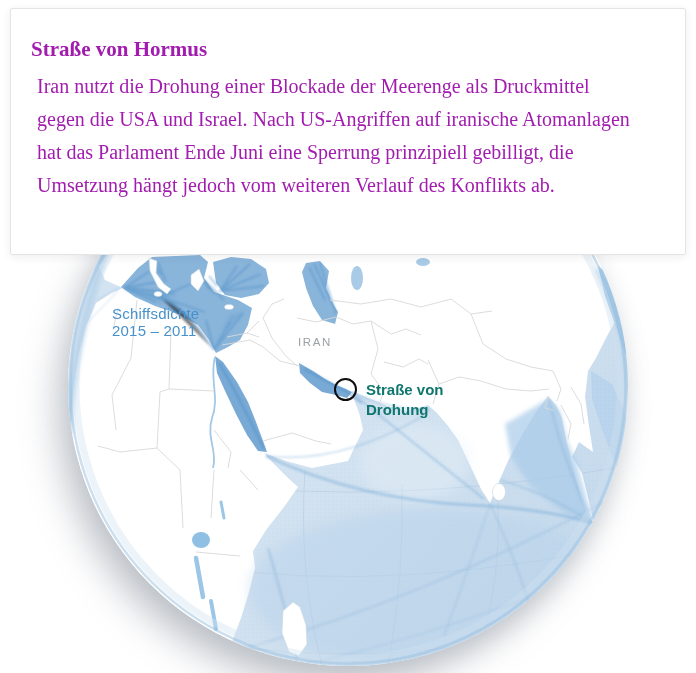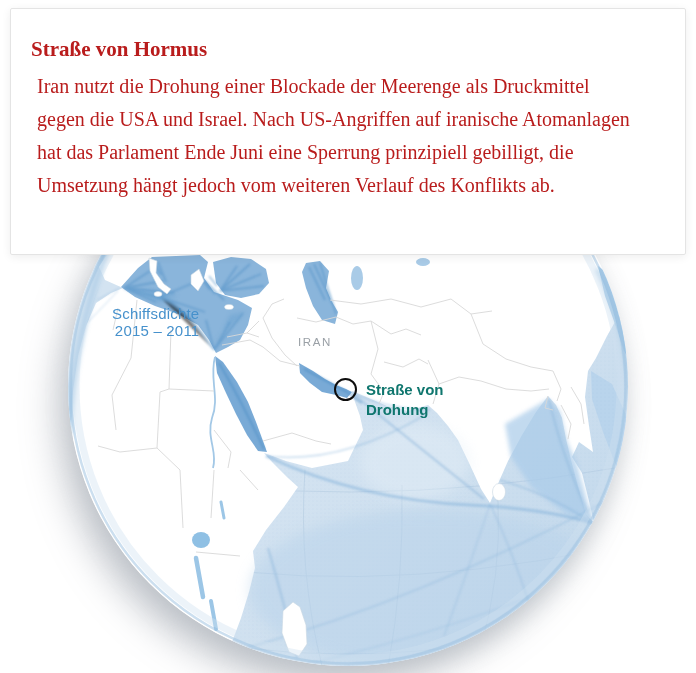--- a/index.html
+++ b/index.html
@@ -6,31 +6,31 @@
   .page{position:relative;width:696px;height:673px;overflow:hidden;background:#ffffff;
         font-family:"Liberation Sans",sans-serif;}
 
   
   .globe-shadow{position:absolute;left:68px;top:106px;width:560px;height:560px;border-radius:50%;
         box-shadow:-14px 22px 34px rgba(125,135,148,.38), 0 10px 22px rgba(140,150,160,.25);z-index:1;}
   svg.globe{position:absolute;left:0;top:0;z-index:2;}
 
   
   .map-label{position:absolute;z-index:3;}
-  .legend{left:112px;top:305px;color:#4691cc;font-size:15px;line-height:17px;letter-spacing:.2px;text-align:right;}
+  .legend{left:112px;top:305px;color:#4691cc;font-size:15px;line-height:17px;letter-spacing:.2px;text-align:left;}
   .country-label{left:298px;top:336px;color:#9aa0a6;font-size:11.5px;letter-spacing:1.6px;font-weight:400;}
   .marker-circle{position:absolute;left:334px;top:378px;width:23px;height:23px;border:2.4px solid #0d0d0d;
         border-radius:50%;box-sizing:border-box;z-index:3;background:transparent;}
   .marker-label{left:366px;top:380px;color:#0f766e;font-size:15px;line-height:19.5px;font-weight:700;}
 
   
   .card{position:absolute;left:10px;top:8px;width:676px;height:247px;box-sizing:border-box;
         background:#ffffff;border:1px solid #e4e4e4;border-radius:2px;
         box-shadow:0 2px 10px rgba(0,0,0,.07);z-index:10;
-        padding:26px 22px 0 20px;font-family:"Liberation Serif",serif;color:#b91c1c;}
+        padding:26px 22px 0 20px;font-family:"Liberation Serif",serif;color:#a21caf;}
   .card h2{margin:0 0 7px 0;font-size:21px;line-height:28px;font-weight:700;}
   .card p{margin:6px;font-size:20px;line-height:33px;max-width:602px;hyphens:none;}
 </style>
 </head>
 <body>
 
 <div class="page">
 
   <div class="globe-shadow"></div>
 

